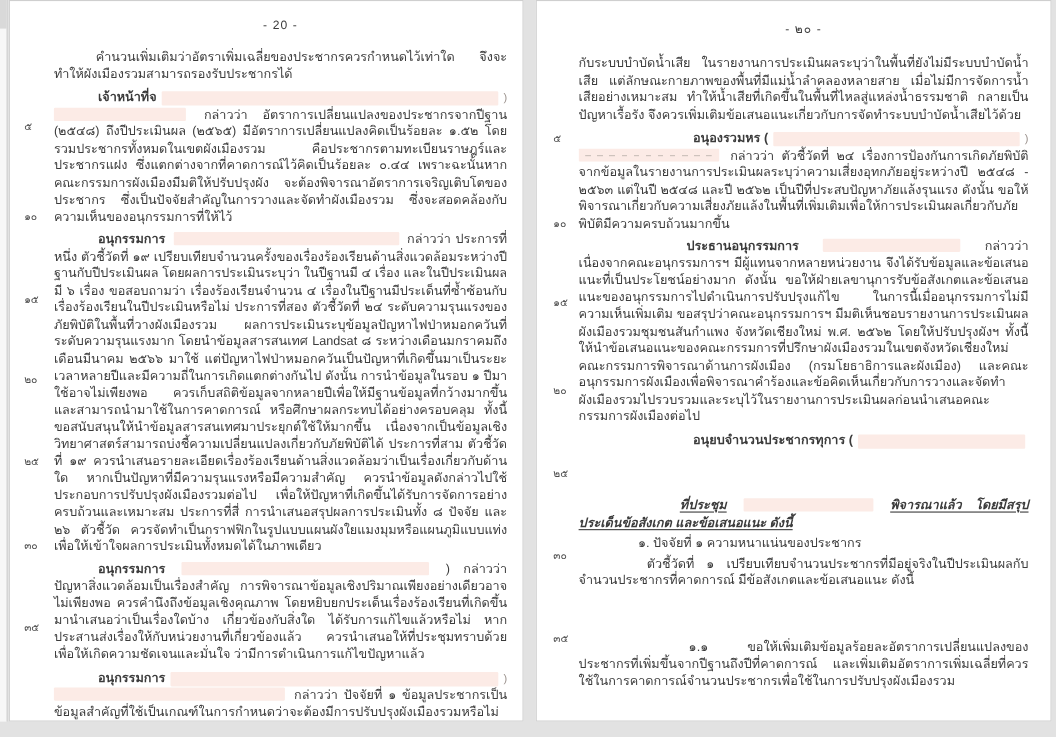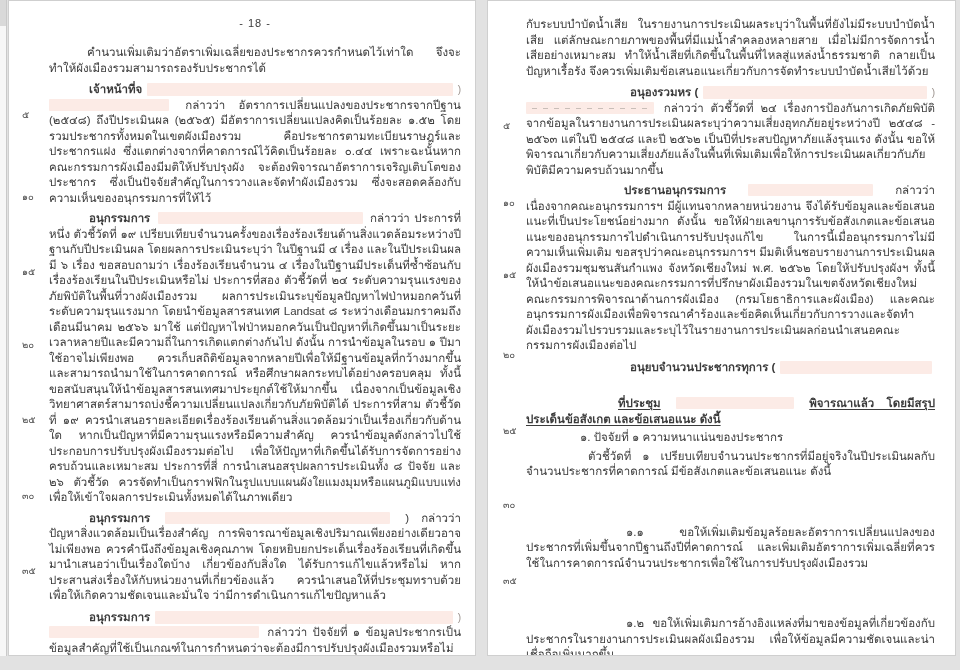--- a/index.html
+++ b/index.html
@@ -42,21 +42,21 @@
   .redact.ghost{
     background-image:repeating-linear-gradient(90deg,#c9beb8 0 5px,rgba(0,0,0,0) 5px 11px);
     background-size:90% 1px;background-repeat:no-repeat;background-position:6px 55%;
   }
   .faint{color:#9a918c;font-size:10px;margin-left:2px;}
 
   .lineno{position:absolute;left:13px;width:26px;font-size:9.5px;color:#4a4a4a;}
   .page-right .lineno{left:15px;}
 
   .uline{text-decoration:underline;text-underline-offset:2px;font-weight:bold;}
-  .meeting{margin-top:21px;}
+  .meeting{margin-top:44px;font-style:italic;}
 
   .ind1{text-indent:54px;}
   .ind2{text-indent:62px;}
   .ind3{text-indent:100px;margin-top:45px;}
 </style>
 </head>
 <body>
 
 <div class="canvas">
 
@@ -67,21 +67,21 @@
   <div class="page page-left">
     <span class="lineno" style="top:106px">๕</span>
     <span class="lineno" style="top:188px">๑๐</span>
     <span class="lineno" style="top:263px">๑๕</span>
     <span class="lineno" style="top:336px">๒๐</span>
     <span class="lineno" style="top:411px">๒๕</span>
     <span class="lineno" style="top:487px">๓๐</span>
     <span class="lineno" style="top:562px">๓๕</span>
 
     <div class="inner">
-      <div class="pageno">- 18 -</div>
+      <div class="pageno">- 20 -</div>
 
       <p class="para" style="text-indent:38px">
         <span>คำนวนเพิ่มเติมว่าอัตราเพิ่มเฉลี่ยของประชากรควรกำหนดไว้เท่าใด จึงจะทำให้ผังเมืองรวมสามารถรองรับประชากรได้</span>
       </p>
 
       <div class="speaker-row" style="padding-left:40px">
         <b>เจ้าหน้าที่จ</b>
         <span class="redact fill"></span>
         <span class="faint">)</span>
       </div>
@@ -118,20 +118,21 @@
   <div class="page page-right">
     <span class="lineno" style="top:117px">๕</span>
     <span class="lineno" style="top:194px">๑๐</span>
     <span class="lineno" style="top:266px">๑๕</span>
     <span class="lineno" style="top:346px">๒๐</span>
     <span class="lineno" style="top:422px">๒๕</span>
     <span class="lineno" style="top:496px">๓๐</span>
     <span class="lineno" style="top:572px">๓๕</span>
 
     <div class="inner">
+      <div class="pageno">- ๒๐ -</div>
 
       <p class="para">
         <span>กับระบบบำบัดน้ำเสีย ในรายงานการประเมินผลระบุว่าในพื้นที่ยังไม่มีระบบบำบัดน้ำเสีย แต่ลักษณะกายภาพของพื้นที่มีแม่น้ำลำคลองหลายสาย เมื่อไม่มีการจัดการน้ำเสียอย่างเหมาะสม ทำให้น้ำเสียที่เกิดขึ้นในพื้นที่ไหลสู่แหล่งน้ำธรรมชาติ กลายเป็นปัญหาเรื้อรัง จึงควรเพิ่มเติมข้อเสนอแนะเกี่ยวกับการจัดทำระบบบำบัดน้ำเสียไว้ด้วย</span>
       </p>
 
       <div class="speaker-row" style="padding-left:104px">
         <b>อนุองรวมหร (</b>
         <span class="redact fill"></span>
         <span class="faint">)</span>
       </div>

